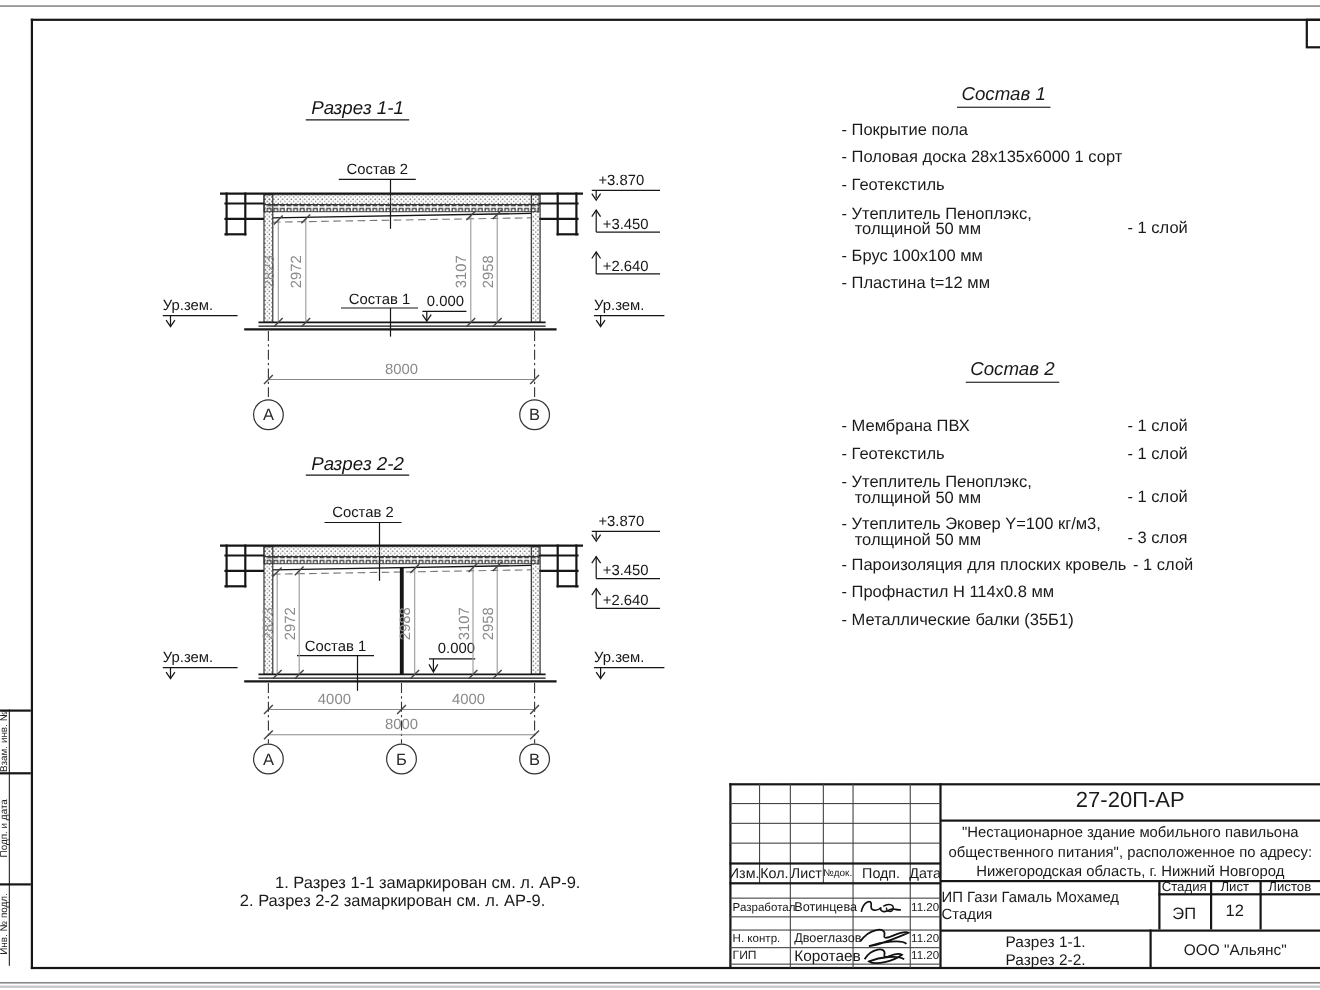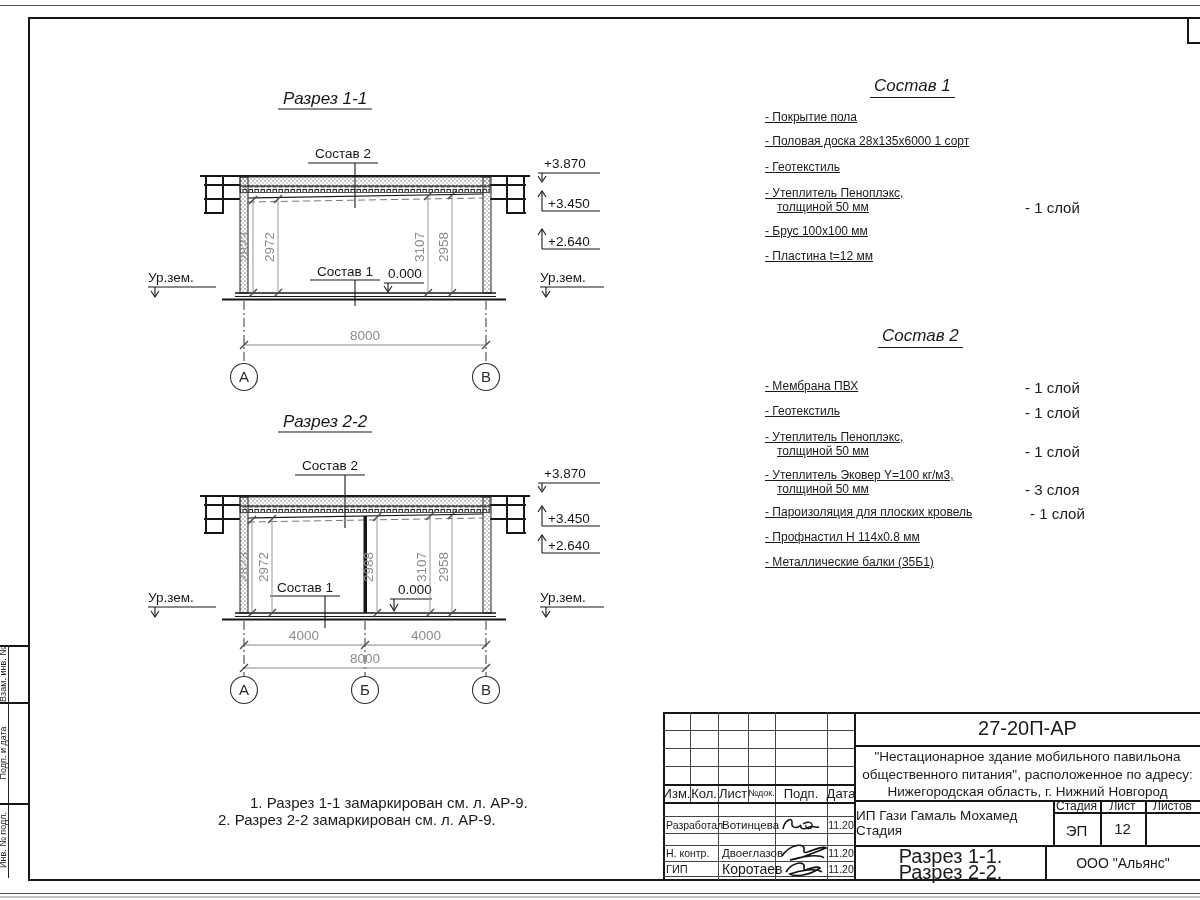--- a/index.html
+++ b/index.html
@@ -4,21 +4,21 @@
 <style>
   html,body{margin:0;padding:0;background:#fff;}
   #stage{position:relative;width:1200px;height:900px;background:#fff;overflow:hidden;
          font-family:"Liberation Sans",sans-serif;color:#1a1a1a;}
   .abs{position:absolute;}
   .line{position:absolute;background:#161616;}
   .thin{background:#444;}
   .ctr{text-align:center;}
   .comp-head{position:absolute;font-style:italic;font-size:17px;border-bottom:1.4px solid #161616;
              padding:0 4px 1px 4px;}
-  .comp-line{position:absolute;font-size:12px;text-decoration:underline;}
+  .comp-line{position:absolute;font-size:15px;}
   .qty{position:absolute;font-size:15px;}
   .note{position:absolute;font-size:15px;line-height:17px;}
   .tb-txt{position:absolute;font-size:13px;display:flex;align-items:center;justify-content:center;}
   .tb-left{justify-content:flex-start;padding-left:2px;}
   .vlabel{position:absolute;font-size:9px;color:#222;text-align:center;transform:rotate(-90deg);}
   svg text{font-family:"Liberation Sans",sans-serif;}
   .dimtxt{fill:#8a8a8a;font-size:13.5px;}
   .lbltxt{fill:#161616;font-size:13.5px;}
   .axtxt{fill:#2a2a2a;font-size:15px;}
   .ttl{fill:#161616;font-size:17px;font-style:italic;}
@@ -409,19 +409,19 @@
     <div>"Нестационарное здание мобильного павильона</div>
     <div>общественного питания", расположенное по адресу:</div>
     <div>Нижегородская область, г. Нижний Новгород</div>
   </div>
   <div class="tb-txt" style="left:856px;top:800px;width:197px;height:45px;font-size:13.5px;">ИП Гази Гамаль Мохамед Стадия</div>
   <div class="tb-txt" style="left:1053px;top:799px;width:47px;height:14px;font-size:12px;">Стадия</div>
   <div class="tb-txt" style="left:1100px;top:799px;width:45px;height:14px;font-size:12px;">Лист</div>
   <div class="tb-txt" style="left:1145px;top:799px;width:55px;height:14px;font-size:12px;">Листов</div>
   <div class="tb-txt" style="left:1053px;top:813px;width:47px;height:35px;font-size:15px;">ЭП</div>
   <div class="tb-txt" style="left:1100px;top:813px;width:45px;height:31px;font-size:15px;">12</div>
-  <div class="abs ctr" style="left:856px;top:848px;width:189px;font-size:20px;line-height:16px;">
+  <div class="abs ctr" style="left:856px;top:848px;width:189px;font-size:14px;line-height:16px;">
     <div>Разрез 1-1.</div>
     <div>Разрез 2-2.</div>
   </div>
   <div class="tb-txt" style="left:1046px;top:845px;width:154px;height:35px;font-size:14px;">ООО "Альянс"</div>
 
 </div>
 
 </body></html>

